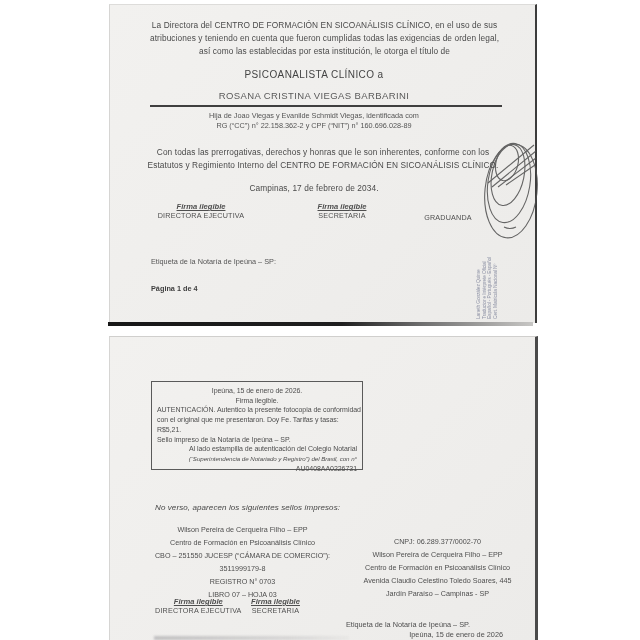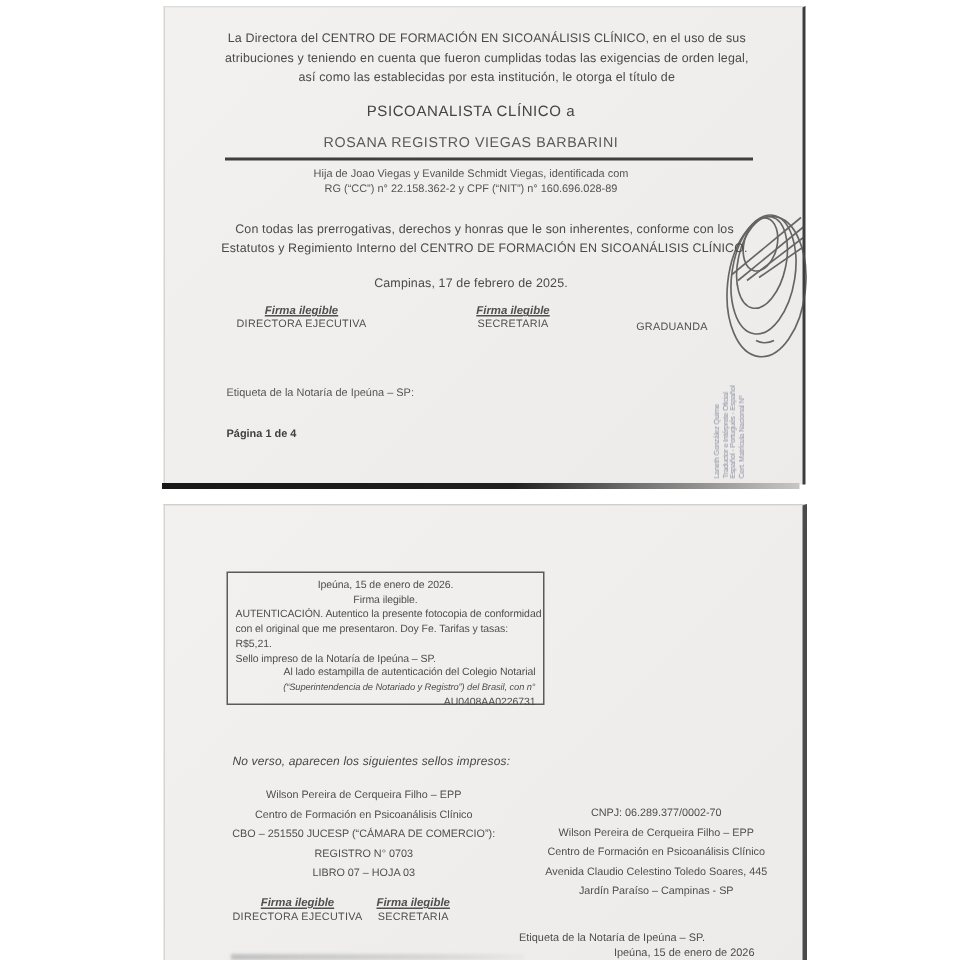--- a/index.html
+++ b/index.html
@@ -43,33 +43,33 @@
   <div class="page" id="page1">
 
     <div class="abs t" style="left:40px;top:14px;line-height:13px;">
       <div>La Directora del CENTRO DE FORMACIÓN EN SICOANÁLISIS CLÍNICO, en el uso de sus</div>
       <div>atribuciones y teniendo en cuenta que fueron cumplidas todas las exigencias de orden legal,</div>
       <div>así como las establecidas por esta institución, le otorga el título de</div>
     </div>
 
     <div class="abs ctr doc-title" style="left:24px;top:64px;width:360px;text-align:center;">PSICOANALISTA CLÍNICO a</div>
 
-    <div class="abs ctr doc-name" style="left:24px;top:85px;width:360px;">ROSANA REGISTRO VIEGAS BARBARINI</div>
+    <div class="abs ctr doc-name" style="left:24px;top:85px;width:360px;">ROSANA CRISTINA VIEGAS BARBARINI</div>
 
     <div class="abs rule" style="left:40px;top:100px;width:352px;"></div>
 
     <div class="abs ctr small" style="left:24px;top:106px;width:360px;">Hija de Joao Viegas y Evanilde Schmidt Viegas, identificada com</div>
     <div class="abs ctr small" style="left:24px;top:116px;width:360px;">RG (“CC”) n° 22.158.362-2 y CPF (“NIT”) n° 160.696.028-89</div>
 
     <div class="abs ctr t" style="left:17px;top:141px;width:392px;line-height:13px;white-space:normal;">
       <div style="white-space:nowrap;">Con todas las prerrogativas, derechos y honras que le son inherentes, conforme con los</div>
       <div style="white-space:nowrap;">Estatutos y Regimiento Interno del CENTRO DE FORMACIÓN EN SICOANÁLISIS CLÍNICO.</div>
     </div>
 
-    <div class="abs ctr t" style="left:24px;top:178px;width:360px;">Campinas, 17 de febrero de 2025.</div>
+    <div class="abs ctr t" style="left:24px;top:178px;width:360px;">Campinas, 17 de febrero de 2034.</div>
 
     <div class="abs ctr" style="left:30px;top:197px;width:122px;">
       <div class="sig-name">Firma ilegible</div>
       <div class="sig-role">DIRECTORA EJECUTIVA</div>
     </div>
     <div class="abs ctr" style="left:180px;top:197px;width:104px;">
       <div class="sig-name">Firma ilegible</div>
       <div class="sig-role">SECRETARIA</div>
     </div>
     <div class="abs ctr" style="left:300px;top:208px;width:76px;">
@@ -121,20 +121,21 @@
       <div class="auth-right auth-right-small">(“Superintendencia de Notariado y Registro”) del Brasil, con n°</div>
       <div class="auth-right">AU0408AA0226731</div>
     </div>
 
     <div class="abs verso-intro" style="left:45px;top:166px;">No verso, aparecen los siguientes sellos impresos:</div>
 
     <div class="abs stamp-col" style="left:20px;top:186px;width:225px;">
       <div>Wilson Pereira de Cerqueira Filho – EPP</div>
       <div>Centro de Formación en Psicoanálisis Clínico</div>
       <div>CBO – 251550 JUCESP (“CÁMARA DE COMERCIO”):</div>
+      <div>3511999179-8</div>
       <div>REGISTRO N° 0703</div>
       <div>LIBRO 07 – HOJA 03</div>
     </div>
 
     <div class="abs stamp-col" style="left:235px;top:198px;width:185px;">
       <div>CNPJ: 06.289.377/0002-70</div>
       <div>Wilson Pereira de Cerqueira Filho – EPP</div>
       <div>Centro de Formación en Psicoanálisis Clínico</div>
       <div>Avenida Claudio Celestino Toledo Soares, 445</div>
       <div>Jardín Paraíso – Campinas - SP</div>

